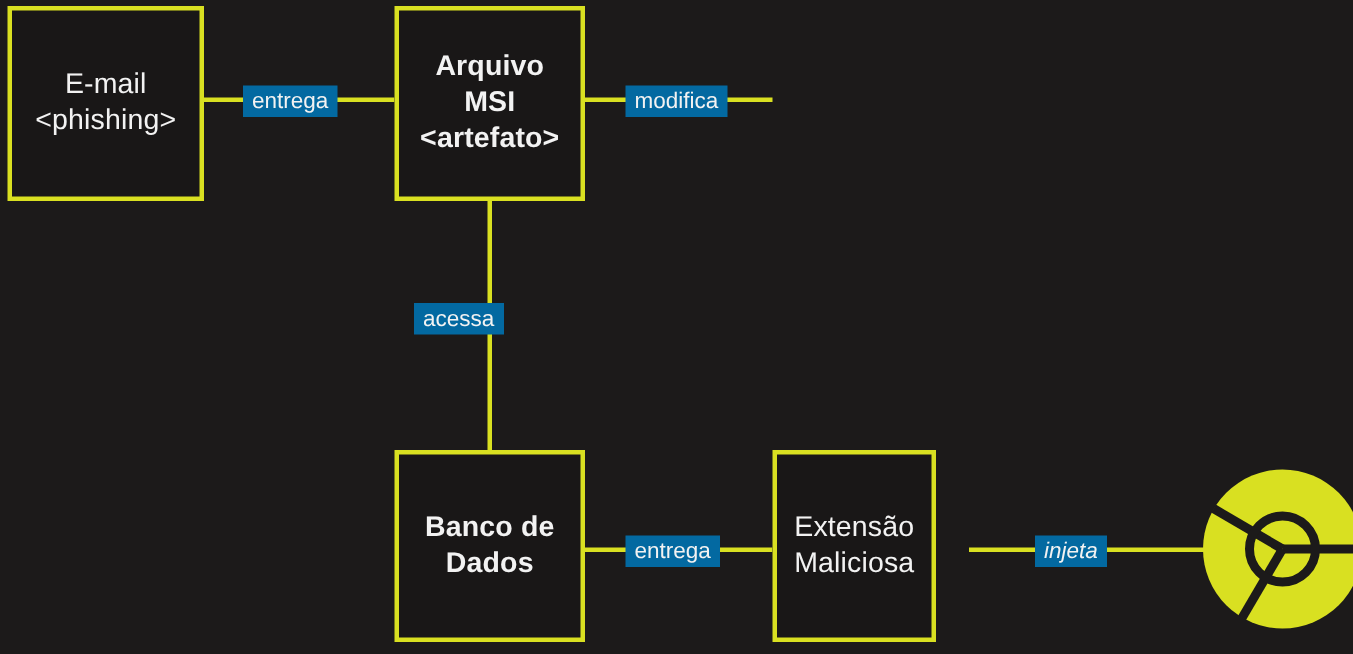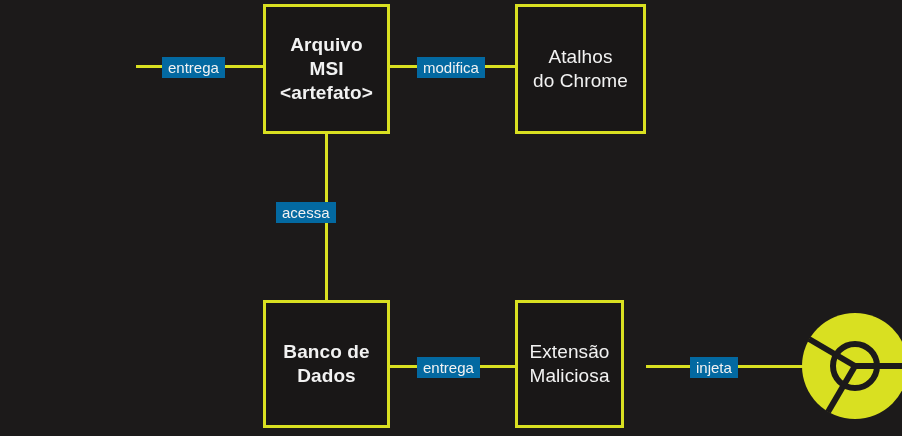--- a/index.html
+++ b/index.html
@@ -88,33 +88,33 @@
   <div class="edge-h" style="left:646px; top:365px; width:164px;"></div>
 
   <div class="edge-label" style="left:162px; top:57px;">entrega</div>
 
   <div class="edge-label" style="left:417px; top:57px;">modifica</div>
 
   <div class="edge-label" style="left:276px; top:202px;">acessa</div>
 
   <div class="edge-label" style="left:417px; top:357px;">entrega</div>
 
-  <div class="edge-label" style="left:690px; top:357px;">injeta</div>
+  <div class="edge-label" style="left:690px; top:357px;font-style:italic;">injeta</div>
 
+  <div class="node" style="left:5px; top:4px; width:131px; height:130px;">
+    <span class="node-label">E-mail
+&lt;phishing&gt;</span>
+  </div>
 
   <div class="node" style="left:263px; top:4px; width:127px; height:130px;font-weight:bold;">
     <span class="node-label">Arquivo
 MSI
 &lt;artefato&gt;</span>
   </div>
 
-  <div class="node" style="left:515px; top:4px; width:131px; height:130px;">
-    <span class="node-label">Atalhos
-do Chrome</span>
-  </div>
 
   <div class="node" style="left:263px; top:300px; width:127px; height:128px;font-weight:bold;">
     <span class="node-label">Banco de
 Dados</span>
   </div>
 
   <div class="node" style="left:515px; top:300px; width:109px; height:128px;">
     <span class="node-label">Extensão
 Maliciosa</span>
   </div>

